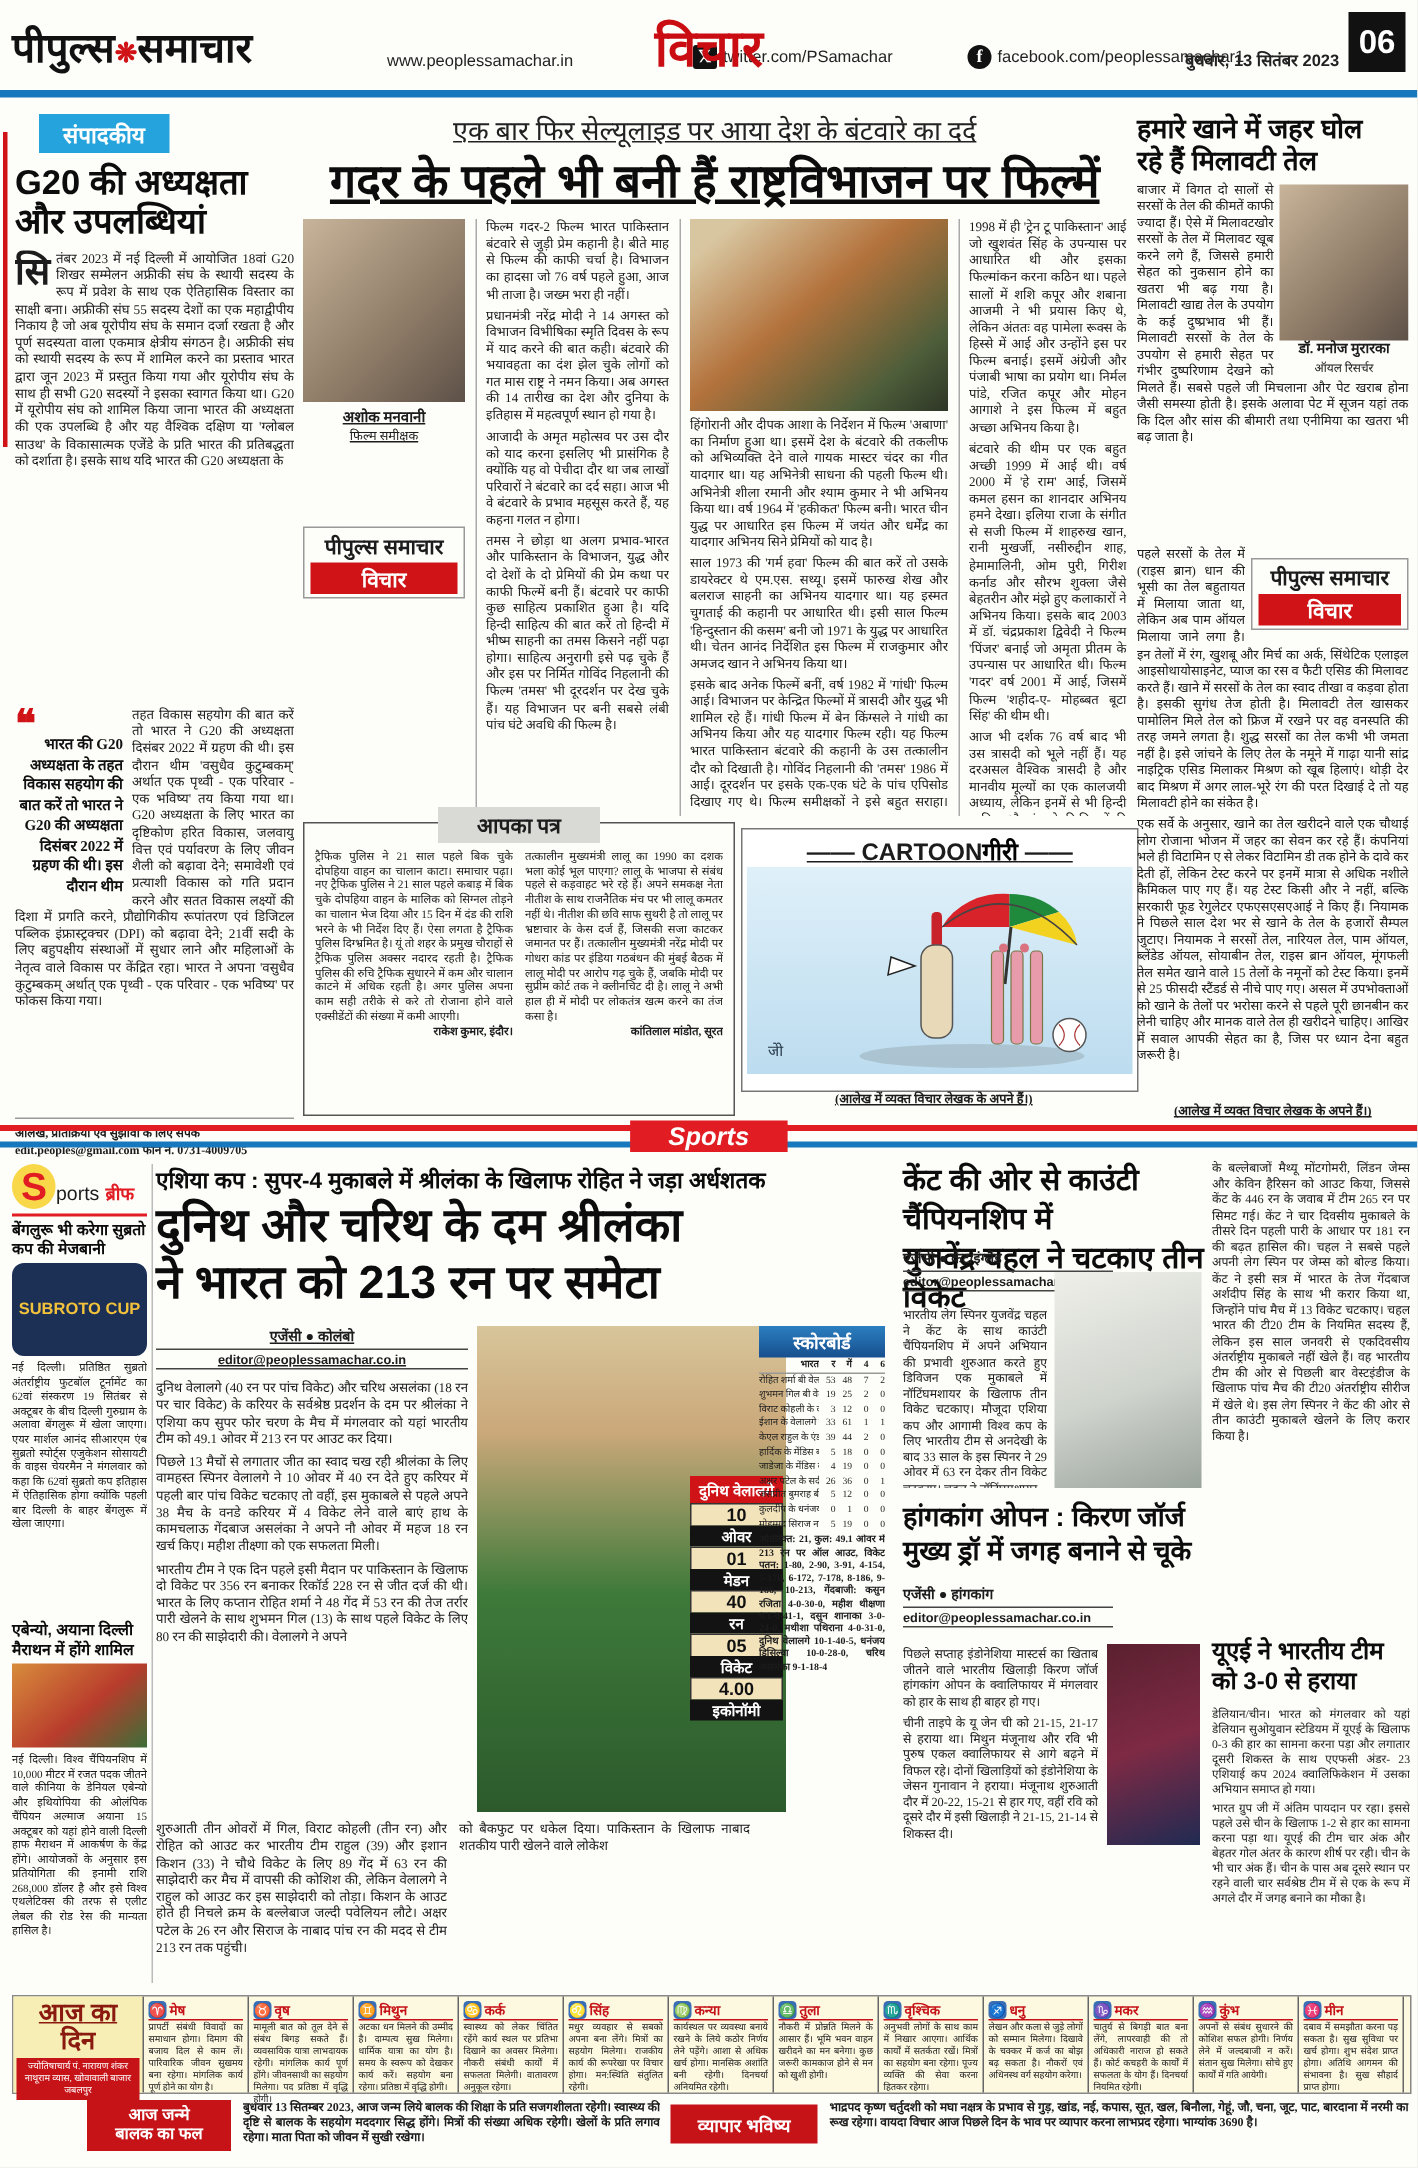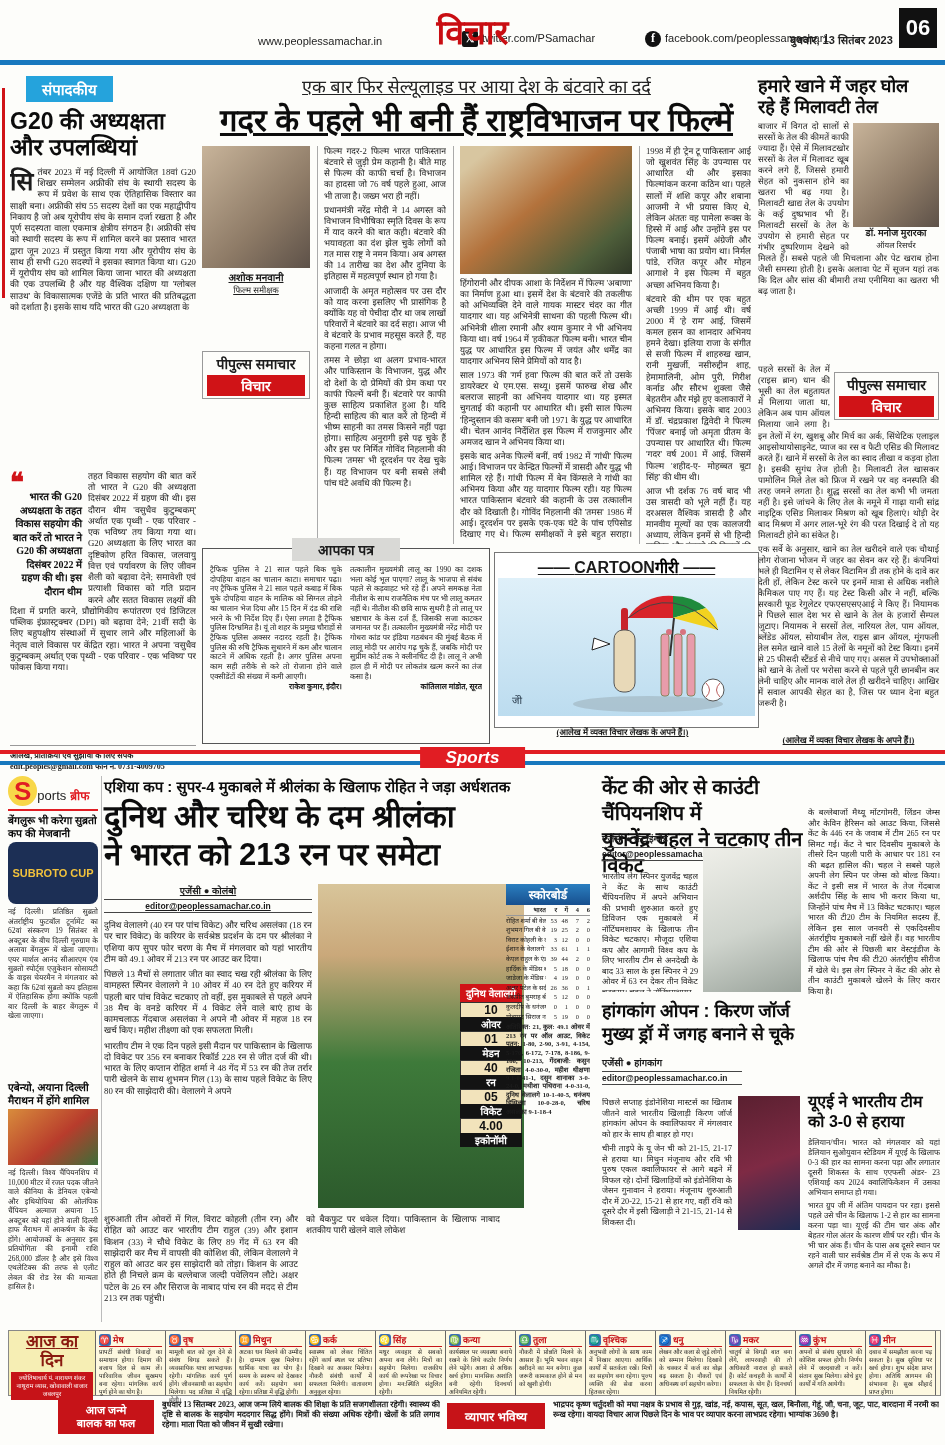--- a/index.html
+++ b/index.html
@@ -85,20 +85,23 @@
   .sign-name{color:#c61318;font-weight:bold;font-size:9px;font-family:"Liberation Sans",sans-serif;}
   .sign-text{font-size:6.2px;line-height:1.3;text-align:justify;}
   .redbox{background:#c61318;color:#fff;font-weight:bold;text-align:center;
           font-family:"Liberation Sans",sans-serif;display:flex;align-items:center;justify-content:center;}
 </style>
 </head>
 <body>
 
 <div class="page">
 
+  <div class="abs" style="left:8px;top:12px;">
+    <span class="masthead"><span>पीपुल्स</span><span class="mast-dot">❋</span><span>समाचार</span></span>
+  </div>
   <div class="abs hdr-small" style="left:258px;top:35px;">www.peoplessamachar.in</div>
   <div class="abs" style="left:462px;top:28px;">
     <span class="xicon">𝕏</span>
     <span class="hdr-small">twitter.com/PSamachar</span>
   </div>
   <div class="abs section-big" style="left:50%;top:8px;transform:translateX(-50%);">विचार</div>
   <div class="abs" style="left:645px;top:28px;">
     <span class="fbicon">f</span>
     <span class="hdr-small">facebook.com/peoplessamachar1</span>
   </div>
@@ -396,21 +399,21 @@
     <div>युजवेंद्र चहल ने चटकाए तीन विकेट</div>
   </div>
   <div class="abs" style="left:602px;top:832px;width:140px;">
     <div class="byline">एजेंसी ● केंट/इंग्लैंड</div>
     <div class="email">editor@peoplessamachar.co.in</div>
   </div>
   <div class="abs t" style="left:602px;top:872px;width:96px;height:120px;font-size:8.2px;">
     <span>भारतीय लेग स्पिनर युजवेंद्र चहल ने केंट के साथ काउंटी चैंपियनशिप में अपने अभियान की प्रभावी शुरुआत करते हुए डिविजन एक मुकाबले में नॉटिंघमशायर के खिलाफ तीन विकेट चटकाए।</span> <span>मौजूदा एशिया कप और आगामी विश्व कप के लिए भारतीय टीम से अनदेखी के बाद 33 साल के इस स्पिनर ने 29 ओवर में 63 रन देकर तीन विकेट चटकाए। चहल ने नॉटिंघमशायर</span>
   </div>
   <div class="abs chahal-photo" style="left:703px;top:848px;width:98px;height:144px;"></div>
-  <div class="abs t" style="left:808px;top:808px;width:132px;height:312px;font-size:8.2px;">
+  <div class="abs t" style="left:808px;top:774px;width:132px;height:312px;font-size:8.2px;">
     <span>के बल्लेबाजों मैथ्यू मोंटगोमरी, लिंडन जेम्स और केविन हैरिसन को आउट किया, जिससे केंट के 446 रन के जवाब में टीम 265 रन पर सिमट गई। केंट ने चार दिवसीय मुकाबले के तीसरे दिन पहली पारी के आधार पर 181 रन की बढ़त हासिल की। चहल</span> <span>ने सबसे पहले अपनी लेग स्पिन पर जेम्स को बोल्ड किया। केंट ने इसी सत्र में भारत के तेज गेंदबाज अर्शदीप सिंह के साथ भी करार किया था, जिन्होंने पांच मैच में 13 विकेट चटकाए। चहल भारत की टी20 टीम के नियमित सदस्य हैं, लेकिन इस साल जनवरी से एकदिवसीय अंतर्राष्ट्रीय मुकाबले नहीं खेले हैं। वह भारतीय टीम की ओर से पिछली बार वेस्टइंडीज के खिलाफ पांच मैच की टी20 अंतर्राष्ट्रीय सीरीज में खेले थे। इस लेग स्पिनर ने केंट की ओर से तीन काउंटी मुकाबले खेलने के लिए करार किया है।</span>
   </div>
 
   <div class="abs hindi-head" style="left:602px;top:1000px;width:200px;font-size:18px;line-height:1.3;">
     <div>हांगकांग ओपन : किरण जॉर्ज</div>
     <div>मुख्य ड्रॉ में जगह बनाने से चूके</div>
   </div>
   <div class="abs" style="left:602px;top:1056px;width:140px;">
     <div class="byline">एजेंसी ● हांगकांग</div>
     <div class="email">editor@peoplessamachar.co.in</div>

